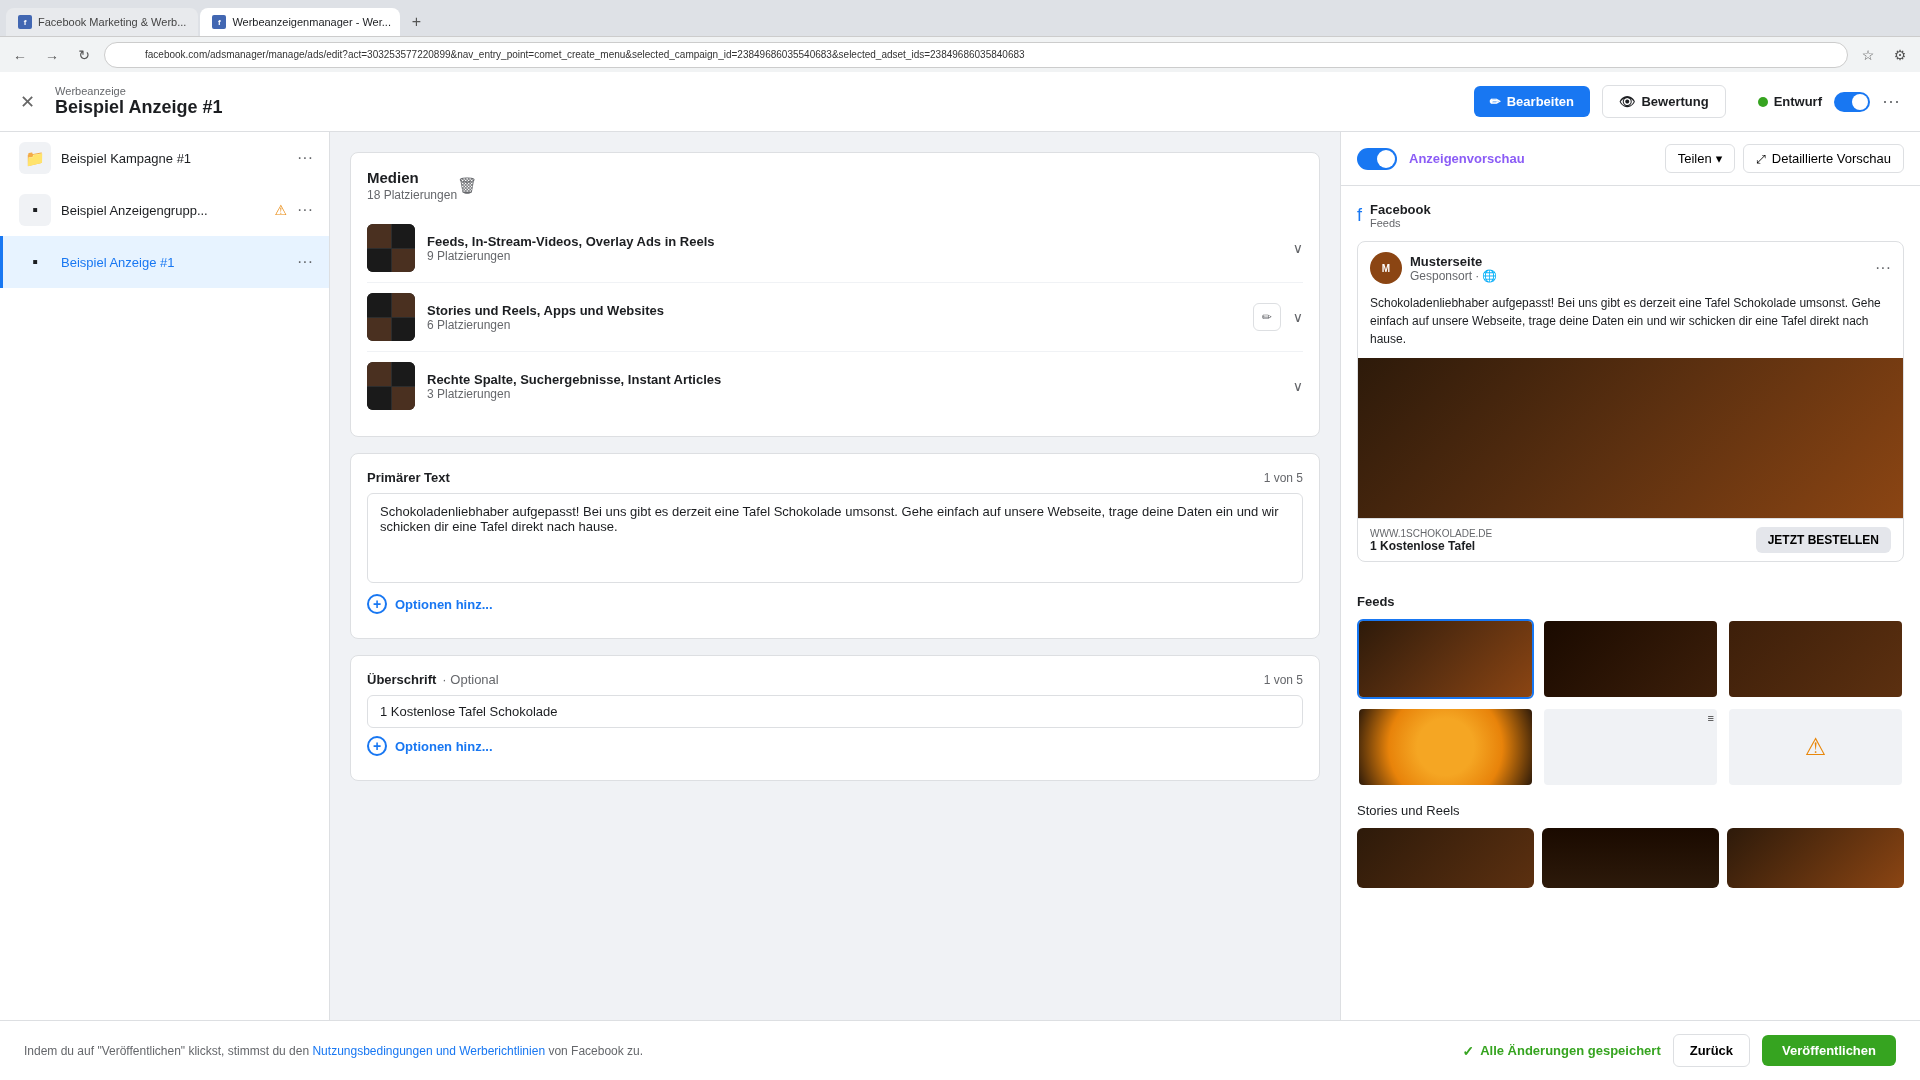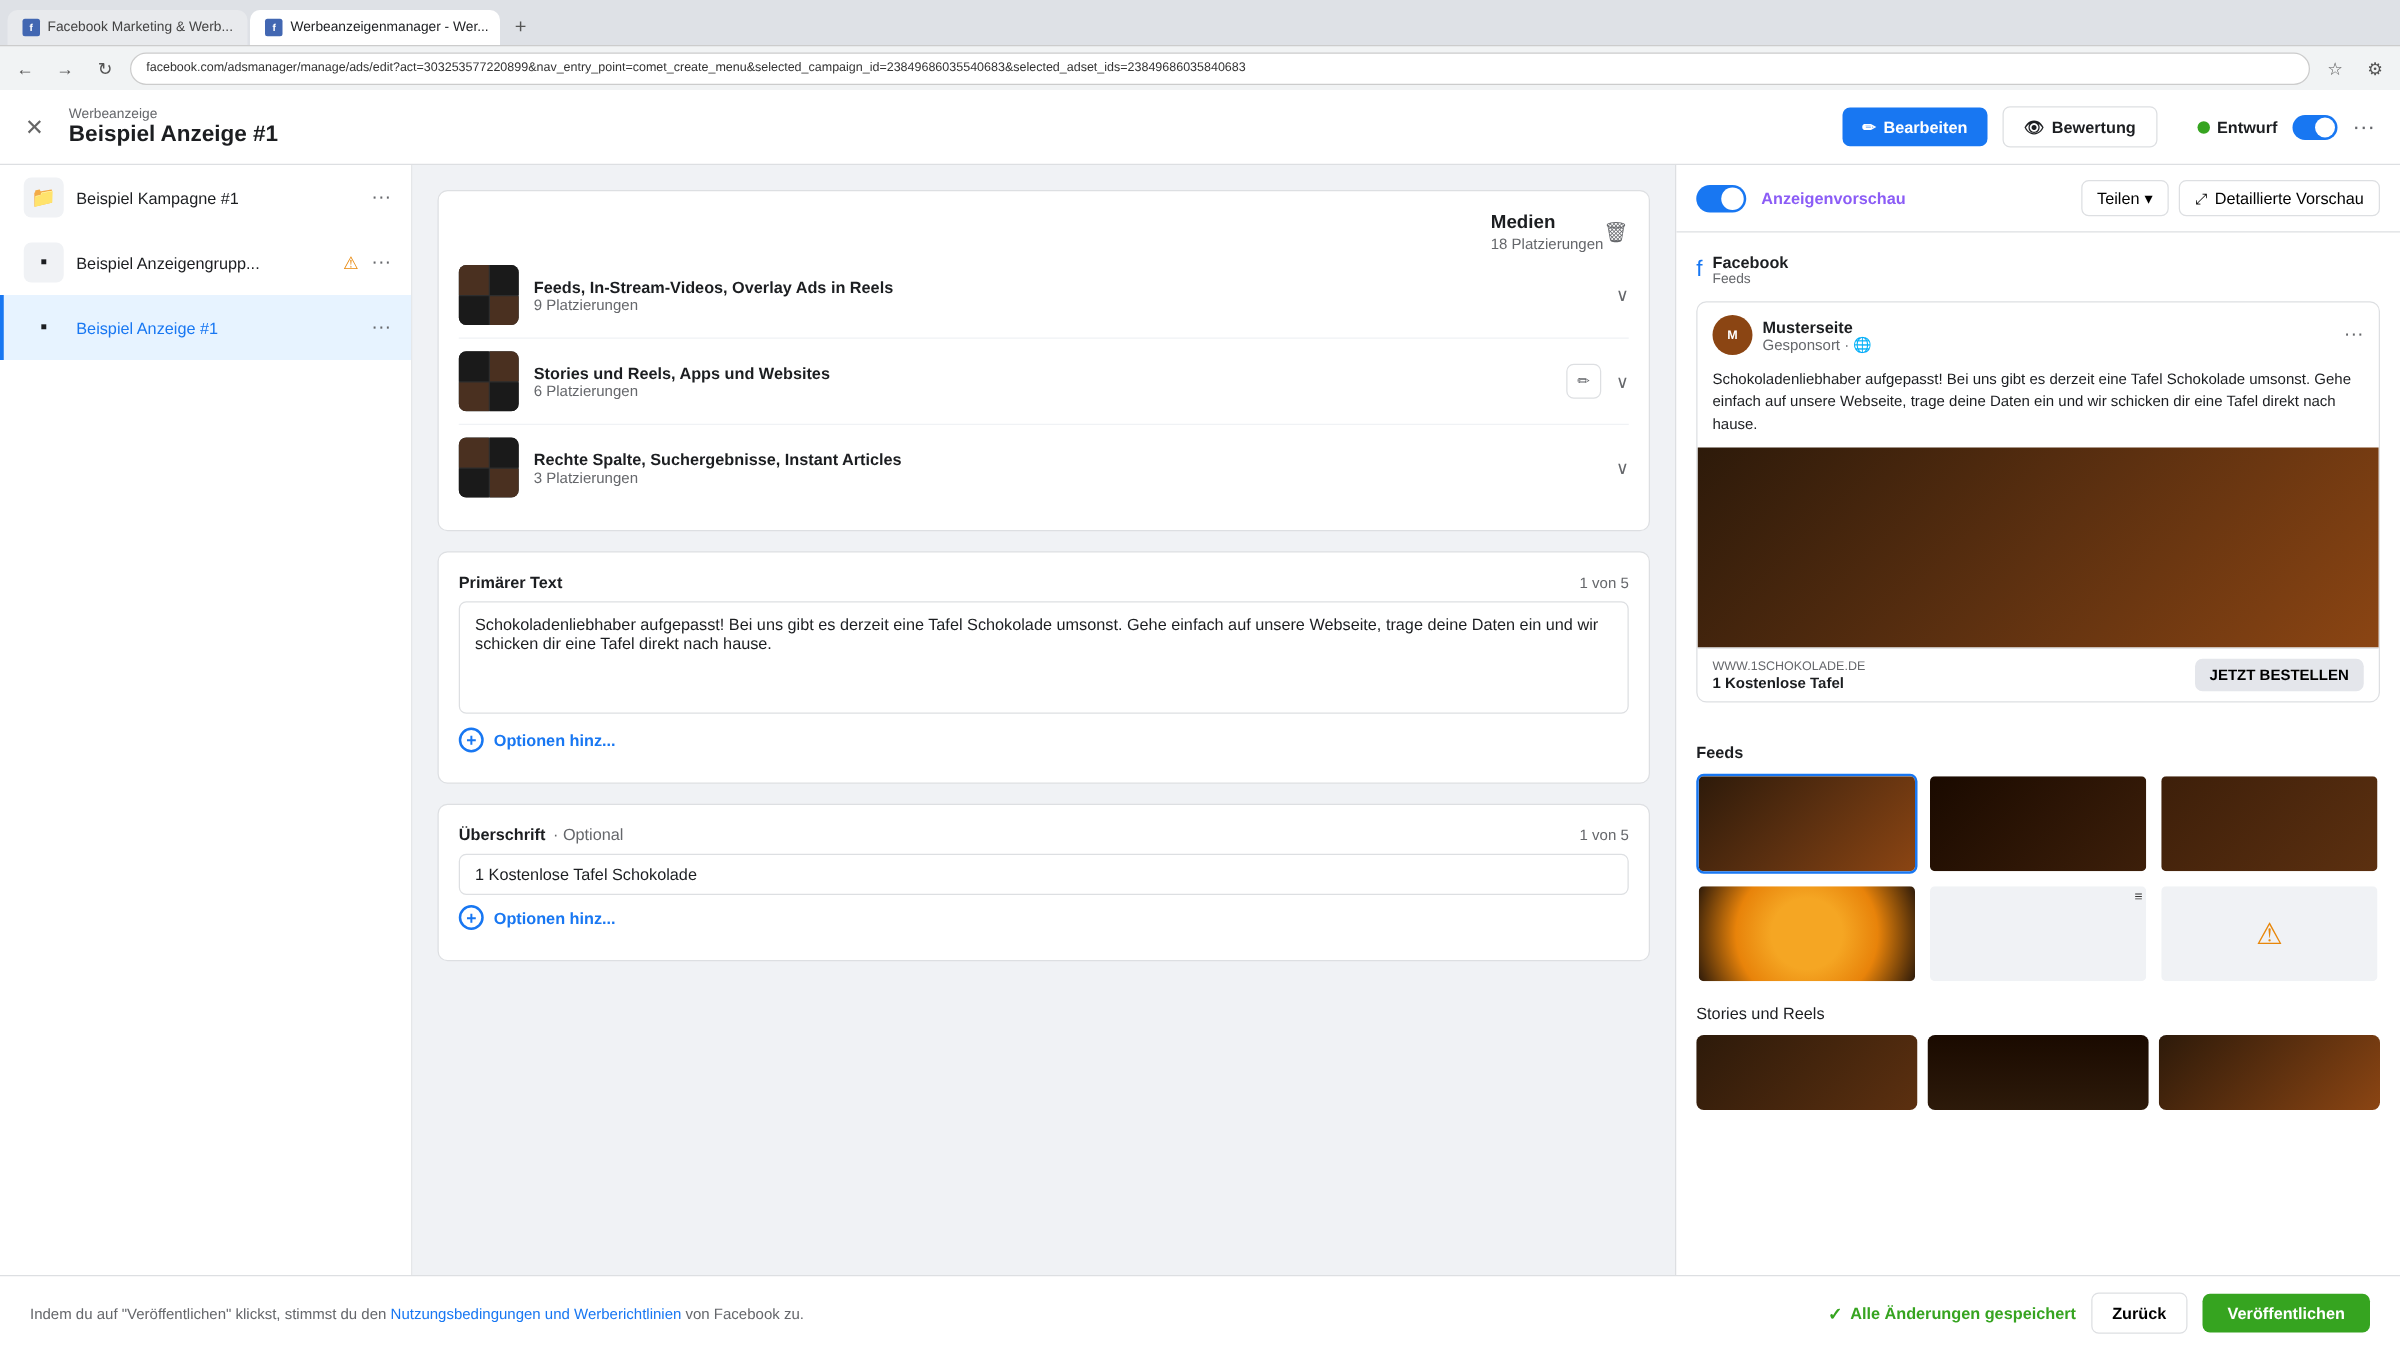--- a/index.html
+++ b/index.html
@@ -49,21 +49,21 @@
     .sidebar-item-name { flex: 1; font-size: 13px; color: #1c1e21; font-weight: 500; }
     .sidebar-item-name.active { color: #1877f2; }
     .sidebar-warning { color: #e8870a; font-size: 14px; }
     .sidebar-more { color: #65676b; font-size: 16px; }
 
     
     .main-content { flex: 1; overflow-y: auto; padding: 20px; background: #f0f2f5; }
 
     
     .section-card { background: #fff; border-radius: 8px; padding: 16px; margin-bottom: 16px; border: 1px solid #dddfe2; }
-    .section-header { display: flex; align-items: center; justify-content: flex-end; }
+    .section-header { display: flex; align-items: center; justify-content: flex-start; margin-bottom: 12px; }
     .section-title { font-size: 15px; font-weight: 700; color: #1c1e21; }
     .section-subtitle { font-size: 12px; color: #65676b; margin-top: 2px; }
     .delete-btn { color: #65676b; cursor: pointer; font-size: 16px; }
 
     .placement-row { display: flex; align-items: center; padding: 10px 0; border-bottom: 1px solid #f0f2f5; cursor: pointer; gap: 12px; }
     .placement-row:last-child { border-bottom: none; }
     .placement-thumb { width: 48px; height: 48px; background: #2d2d2d; border-radius: 6px; overflow: hidden; display: flex; align-items: center; justify-content: center; flex-shrink: 0; }
     .placement-thumb-inner { display: grid; grid-template-columns: 1fr 1fr; gap: 1px; width: 100%; height: 100%; }
     .thumb-cell { background: #4a3020; }
     .thumb-cell.dark { background: #1a1a1a; }
@@ -155,21 +155,21 @@
       <span>Werbeanzeigenmanager - Wer...</span>
 
     </div>
     <button class="tab-new">+</button>
   </div>
   <div class="browser-nav">
     <button class="nav-btn">←</button>
     <button class="nav-btn">→</button>
     <button class="nav-btn">↻</button>
     <div class="address-bar">
-      <span style="font-size:10px; overflow: hidden; white-space: nowrap; text-overflow: ellipsis;">facebook.com/adsmanager/manage/ads/edit?act=303253577220899&amp;nav_entry_point=comet_create_menu&amp;selected_campaign_id=23849686035540683&amp;selected_adset_ids=23849686035840683</span>
+      <span style="font-size:10px; overflow: hidden; white-space: nowrap; text-overflow: ellipsis; margin-left: 28px;">facebook.com/adsmanager/manage/ads/edit?act=303253577220899&amp;nav_entry_point=comet_create_menu&amp;selected_campaign_id=23849686035540683&amp;selected_adset_ids=23849686035840683</span>
     </div>
     <button class="nav-btn">☆</button>
     <button class="nav-btn">⚙</button>
   </div>
 </div>
 
 <div class="app-container">
 
   <div class="app-header">
     <span class="header-close">✕</span>

